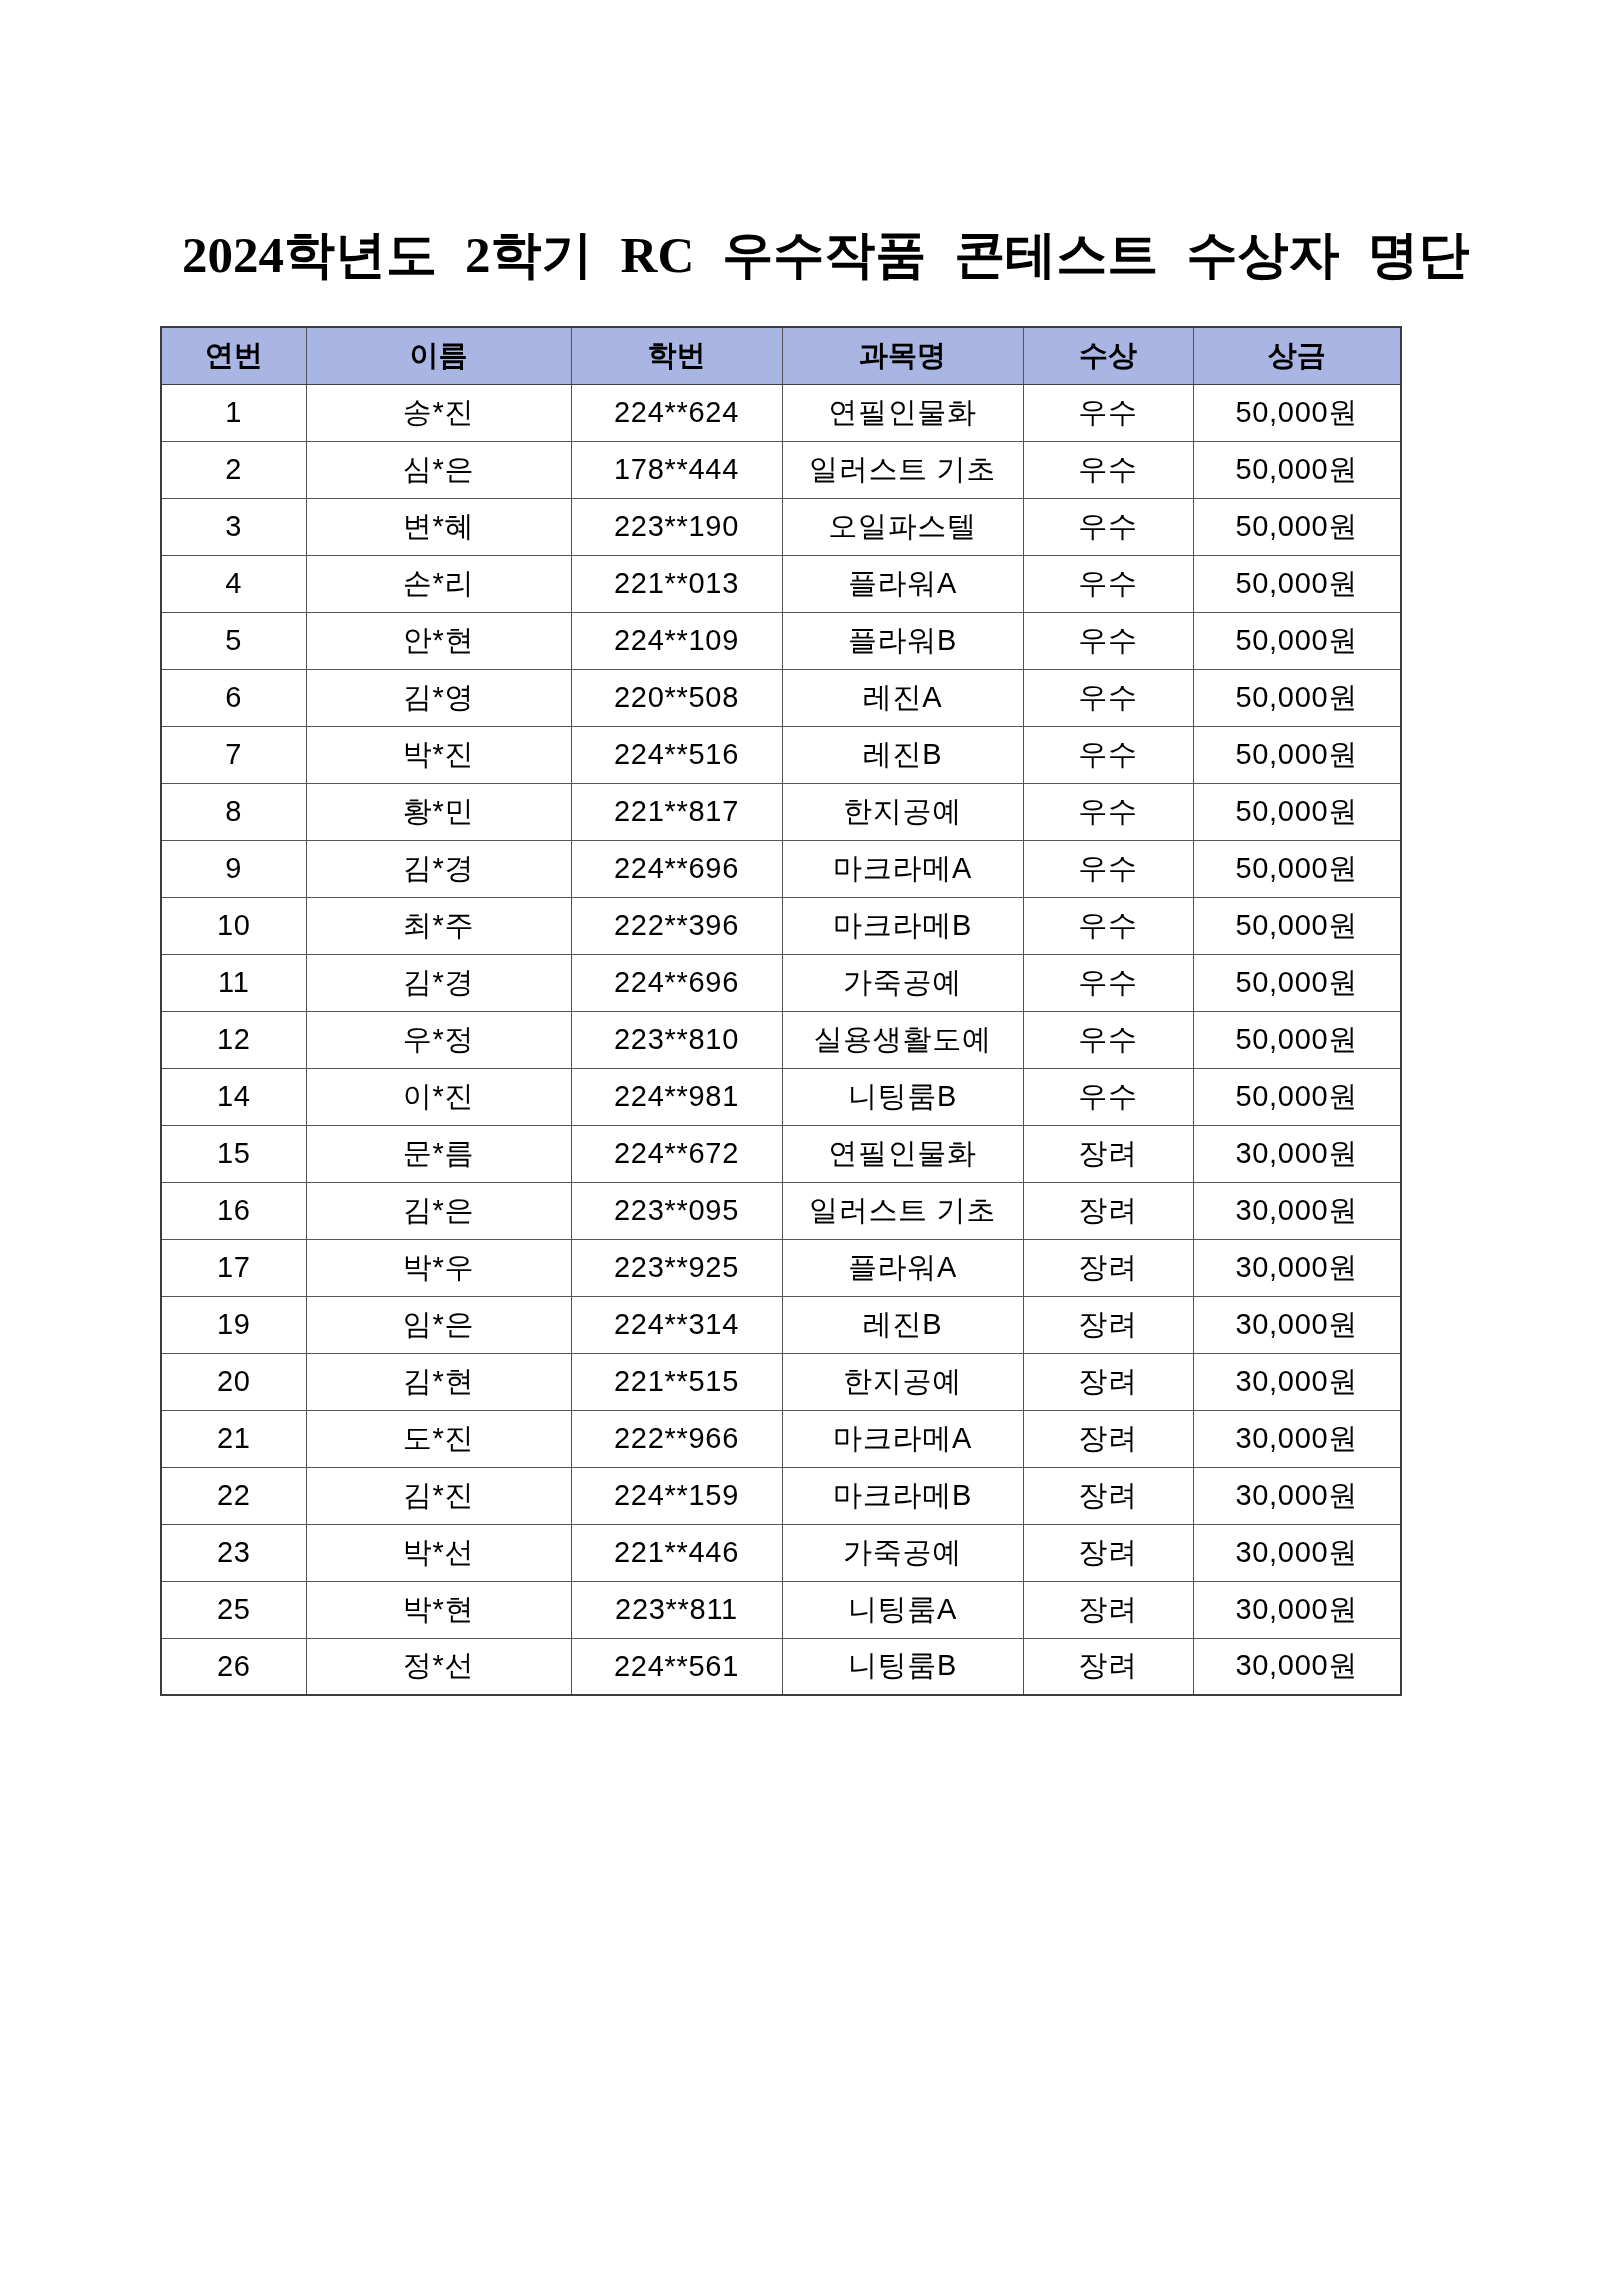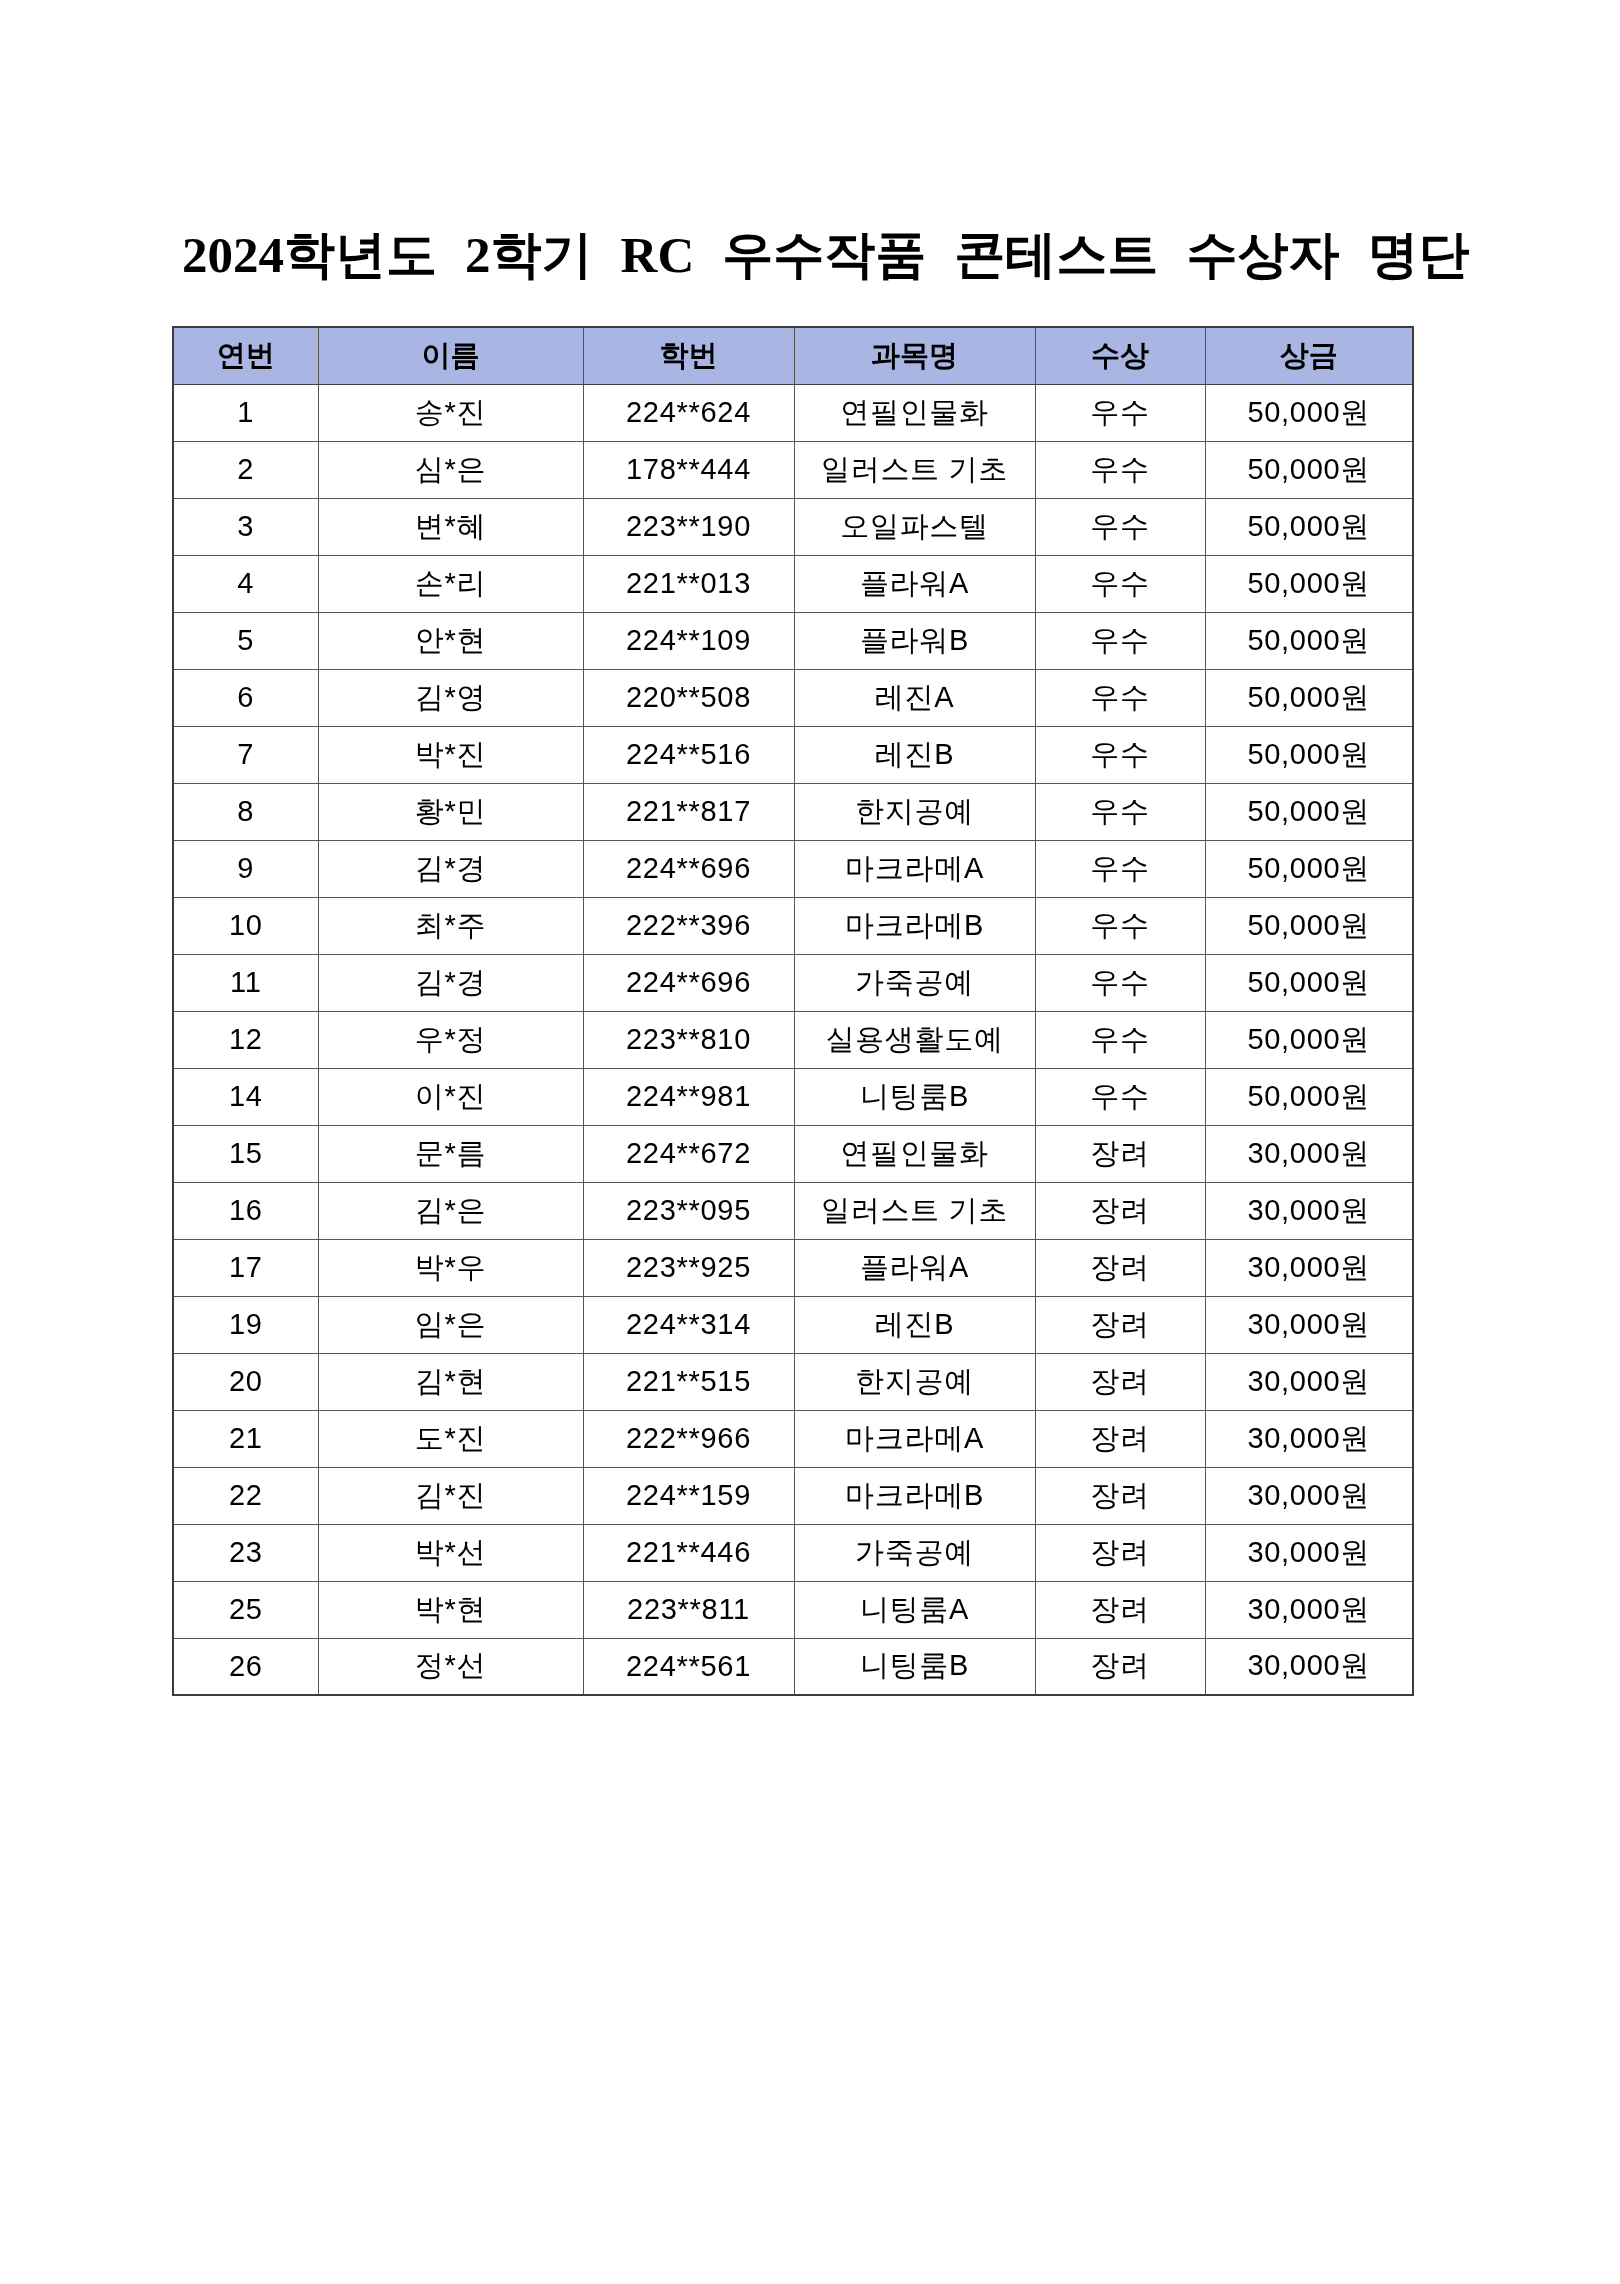--- a/index.html
+++ b/index.html
@@ -22,21 +22,21 @@
     font-weight: 700;
     font-size: 51px;
     color: #000000;
     letter-spacing: 0px;
     word-spacing: 0.30em;
     white-space: nowrap;
     margin-left: 42px;
   }
   table.winners {
     position: absolute;
-    left: 172px;
+    left: 160px;
     top: 326px;
     width: 1239px;
     border-collapse: collapse;
     table-layout: fixed;
     border: 2.6px solid #3c3c3c;
     padding-left: 40px;
   }
   col.c-no      { width: 145px; }
   col.c-name    { width: 265px; }
   col.c-id      { width: 211px; }

